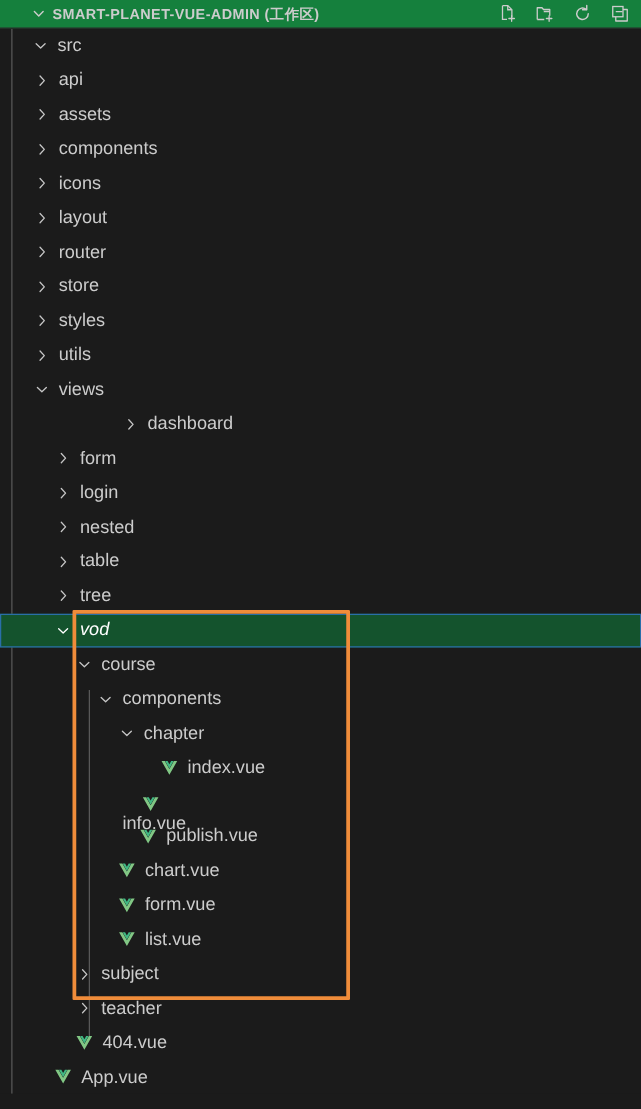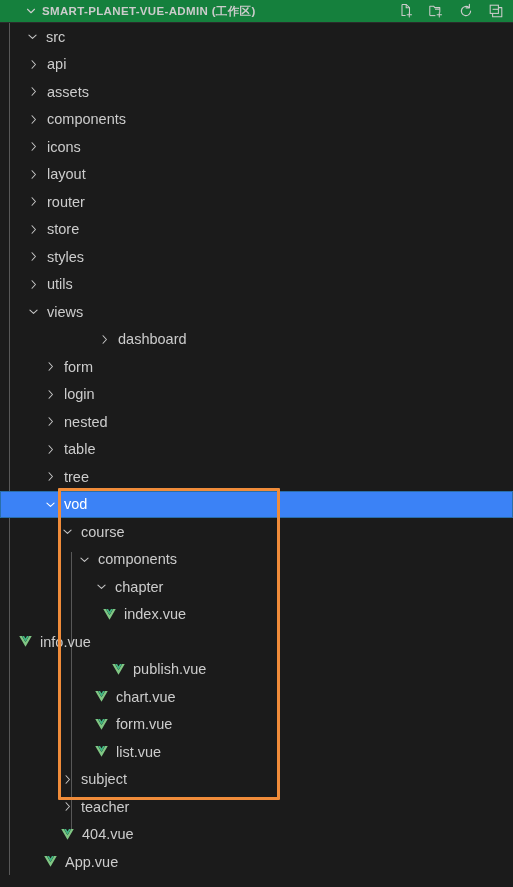--- a/index.html
+++ b/index.html
@@ -75,23 +75,24 @@
     display: flex; align-items: center; justify-content: center;
     margin-right: 1px;
   }
   .row .lbl {
     font-size: 14.5px;
     color: #cccccc;
     margin-left: 5px;
     line-height: 1;
   }
   .row.selected {
-    background: #3b82f6;
+    background: #14532d;
     outline: 1px solid #2a6ea8;
     outline-offset: -1px;
+    font-style: italic;
   }
   .row.selected .lbl { color: #ffffff; }
   .row.selected .twisty { color: #ffffff; }
 
   
   .guide {
     position: absolute;
     width: 1px;
     background: #585858;
     z-index: 0;
@@ -367,33 +368,33 @@
       <div class="row-inner" style="padding-left: 93px;">
         <span class="twisty">
           <svg width="13" height="13" viewBox="0 0 16 16" fill="none">
             <path d="M3.6 6.2l4.4 4.2 4.4-4.2" stroke="currentColor" stroke-width="1.3" stroke-linecap="round" stroke-linejoin="round"></path>
           </svg>
         </span>
         <span class="lbl">chapter</span>
       </div>
     </div>
     <div class="row">
-      <div class="row-inner" style="padding-left: 84px;">
+      <div class="row-inner" style="padding-left: 110px;">
         <span class="twisty blank"></span>
         <span class="ficon">
           <svg width="15" height="15" viewBox="0 0 24 24" aria-hidden="true">
             <path d="M2 3h4.2l5.8 10L17.8 3H22L12 20.5z" fill="#81c784"></path>
             <path d="M6.6 3h3.1l2.3 4 2.3-4h3.1L12 12.6z" fill="#41b883"></path>
           </svg>
         </span>
         <span class="lbl">index.vue</span>
       </div>
     </div>
     <div class="row">
-      <div class="row-inner" style="">
+      <div class="row-inner" style="padding-left: 93px; flex-direction: column;">
         <span class="twisty blank"></span>
         <span class="ficon">
           <svg width="15" height="15" viewBox="0 0 24 24" aria-hidden="true">
             <path d="M2 3h4.2l5.8 10L17.8 3H22L12 20.5z" fill="#81c784"></path>
             <path d="M6.6 3h3.1l2.3 4 2.3-4h3.1L12 12.6z" fill="#41b883"></path>
           </svg>
         </span>
         <span class="lbl">info.vue</span>
       </div>
     </div>

